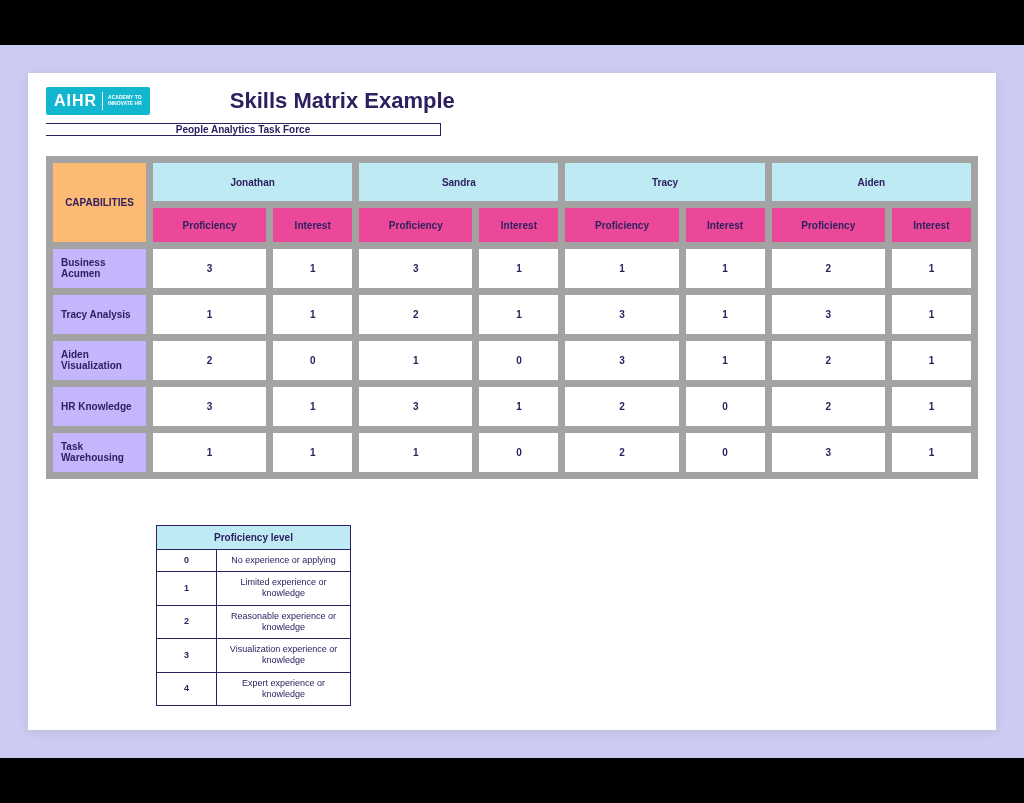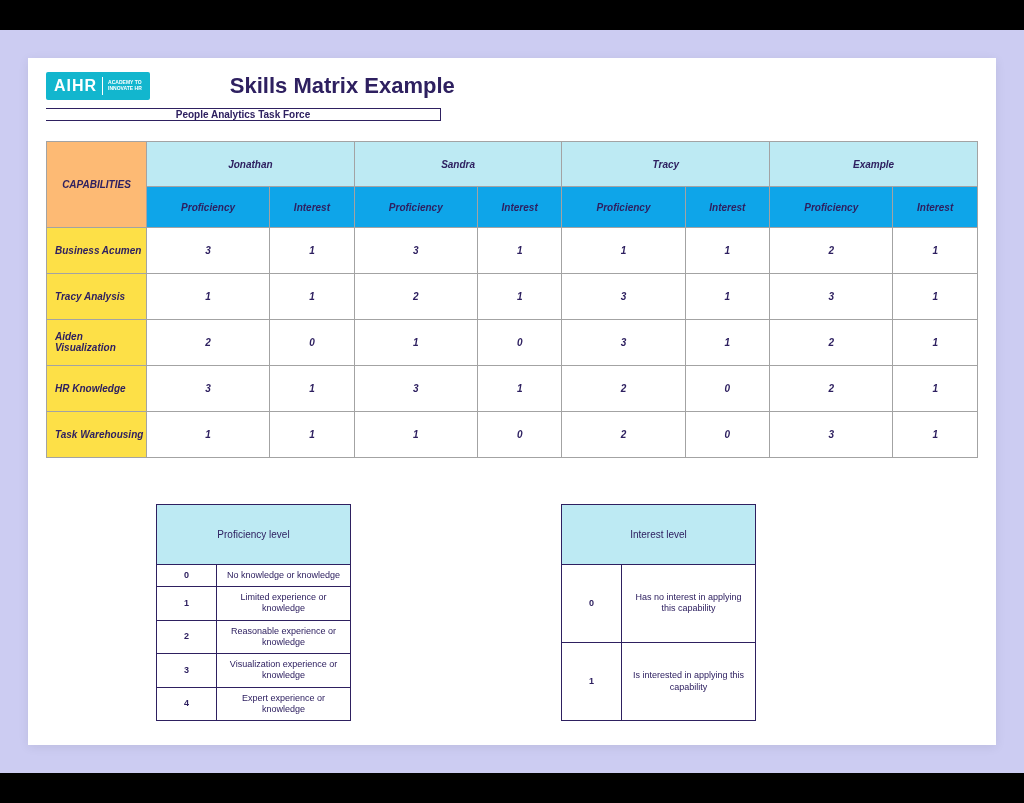--- a/index.html
+++ b/index.html
@@ -72,43 +72,42 @@
     display: flex;
     align-items: center;
     justify-content: center;
   }
 
   table.matrix {
     border-collapse: collapse;
     width: 100%;
   }
   table.matrix th, table.matrix td {
-    border: 1px solid #a3a3a3;
+    border: 7px solid #a3a3a3;
     font-size: 10px;
     color: #2e2060;
     font-weight: 800;
     text-align: center;
     vertical-align: middle;
-    font-style: italic;
   }
   table.matrix .cap-header {
     background: #fdba74;
     width: 100px;
     height: 86px;
   }
   table.matrix .name-header {
     background: #bdeaf3;
     height: 36px;
   }
   table.matrix .sub-header {
-    background: #0ea5e9;
+    background: #ec4899;
     height: 32px;
   }
   table.matrix .row-label {
-    background: #fde047;
+    background: #c4b5fd;
     text-align: left;
     padding-left: 8px;
     height: 46px;
     width: 100px;
   }
   table.matrix td.val {
     background: #fff;
     height: 46px;
   }
 
@@ -120,22 +119,22 @@
   }
   table.legend {
     border-collapse: collapse;
     width: 195px;
   }
   table.legend th {
     background: #bdeaf3;
     border: 1px solid #2e2060;
     color: #2e2060;
     font-size: 10px;
-    font-weight: 400;
-    padding: 24px 0;
+    font-weight: 700;
+    padding: 6px 0;
   }
   table.legend td {
     border: 1px solid #2e2060;
     color: #2e2060;
     font-size: 9px;
     text-align: center;
     padding: 5px 6px;
     line-height: 1.25;
   }
   table.legend td.lv { width: 60px; font-weight: 700; }
@@ -162,21 +161,21 @@
       <div class="value">People Analytics Task Force</div>
     </div>
 
     <table class="matrix">
       <thead>
         <tr>
           <th class="cap-header" rowspan="2">CAPABILITIES</th>
           <th class="name-header" colspan="2">Jonathan</th>
           <th class="name-header" colspan="2">Sandra</th>
           <th class="name-header" colspan="2">Tracy</th>
-          <th class="name-header" colspan="2">Example</th>
+          <th class="name-header" colspan="2">Aiden</th>
         </tr>
         <tr>
           <th class="sub-header">Proficiency</th>
           <th class="sub-header">Interest</th>
           <th class="sub-header">Proficiency</th>
           <th class="sub-header">Interest</th>
           <th class="sub-header">Proficiency</th>
           <th class="sub-header">Interest</th>
           <th class="sub-header">Proficiency</th>
           <th class="sub-header">Interest</th>
@@ -244,54 +243,37 @@
     <div class="legends">
       <table class="legend">
         <thead>
           <tr>
               <th colspan="2">Proficiency level</th>
             </tr>
         </thead>
         <tbody id="prof-legend-body">
             <tr>
               <td class="lv">0</td>
-              <td>No knowledge or knowledge</td>
+              <td>No experience or applying</td>
             </tr>
             <tr>
               <td class="lv">1</td>
               <td>Limited experience or knowledge</td>
             </tr>
             <tr>
               <td class="lv">2</td>
               <td>Reasonable experience or knowledge</td>
             </tr>
             <tr>
               <td class="lv">3</td>
               <td>Visualization experience or knowledge</td>
             </tr>
             <tr>
               <td class="lv">4</td>
               <td>Expert experience or knowledge</td>
             </tr>
           </tbody>
       </table>
 
-      <table class="legend">
-        <thead>
-          <tr>
-              <th colspan="2">Interest level</th>
-            </tr>
-        </thead>
-        <tbody id="int-legend-body">
-            <tr>
-              <td class="lv">0</td>
-              <td>Has no interest in applying this capability</td>
-            </tr>
-            <tr>
-              <td class="lv">1</td>
-              <td>Is interested in applying this capability</td>
-            </tr>
-          </tbody>
-      </table>
     </div>
 
   </div>
 </div>
 
 </body></html>

